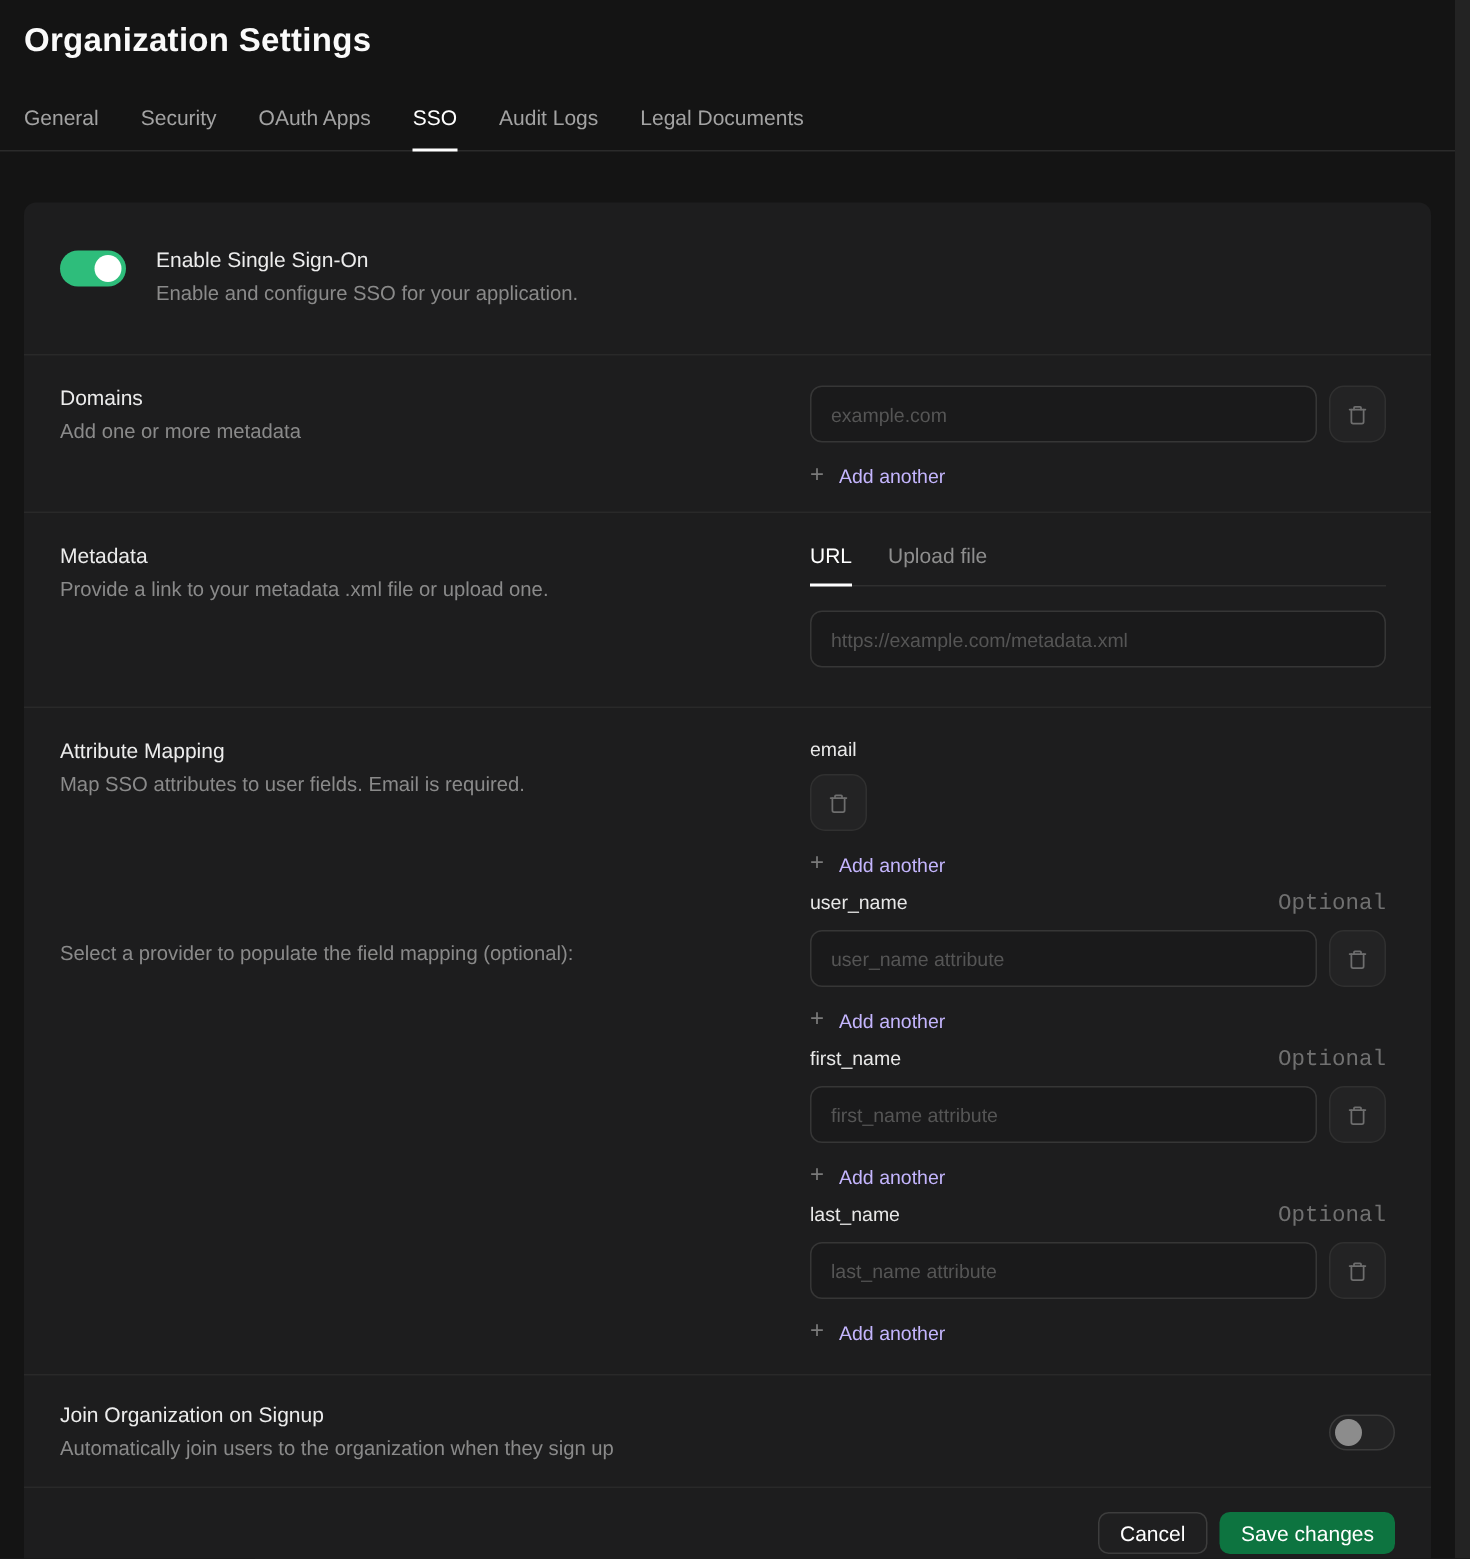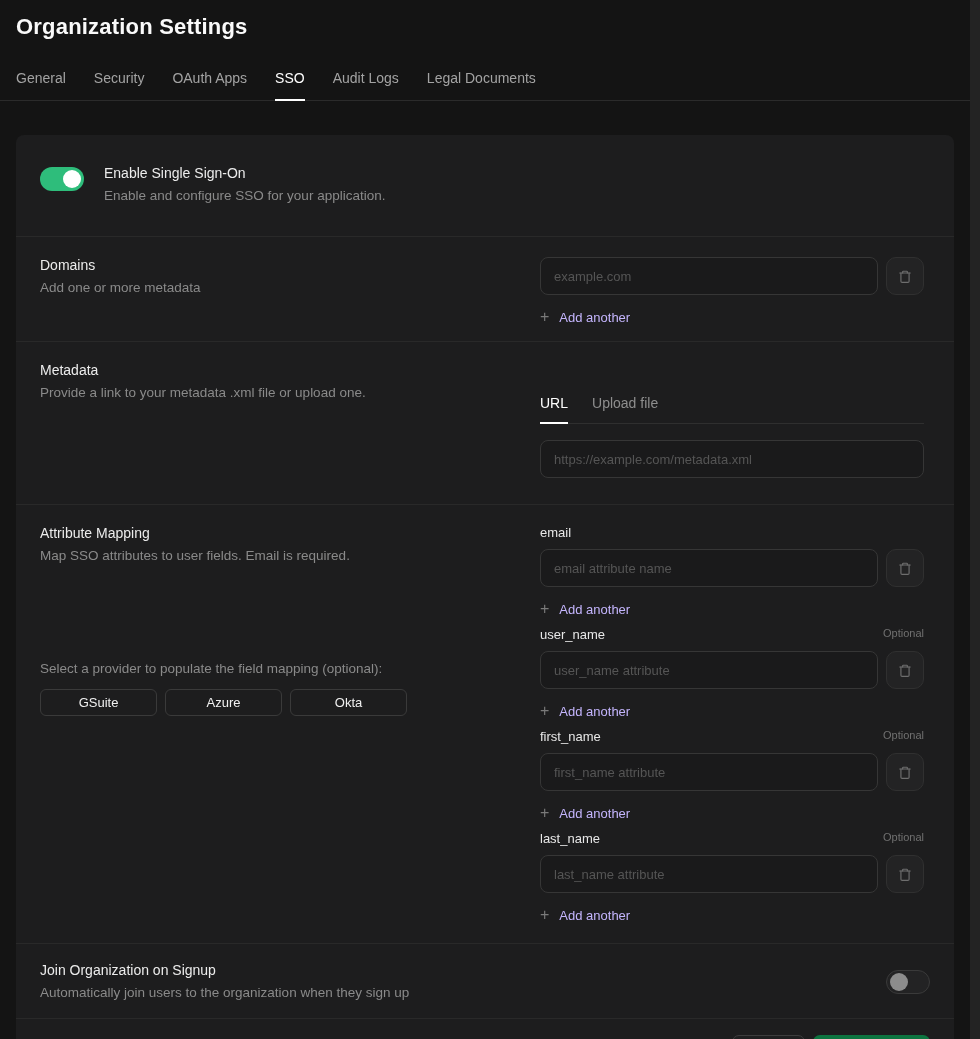--- a/index.html
+++ b/index.html
@@ -81,39 +81,39 @@
   .trash-btn .icon { display: flex; }
   .add-another {
     margin-top: 14px; display: flex; align-items: center; gap: 10px;
     cursor: pointer; width: fit-content;
   }
   .add-another .plus { color: #7a7a7a; font-size: 16px; line-height: 1; }
   .add-another .add-label { color: #c4b5fd; font-size: 13px; font-weight: 500; }
 
   
   .meta-tabbar { display: flex; gap: 24px; border-bottom: 1px solid #2f2f2f; }
-  .meta-tab { font-size: 14px; color: #8e8e8e; padding-bottom: 11px; cursor: pointer; margin-top: 33px; }
+  .meta-tab { font-size: 14px; color: #8e8e8e; padding-bottom: 11px; cursor: pointer; }
   .meta-tab.active { color: #ffffff; border-bottom: 2px solid #ffffff; margin-bottom: -1px; }
   .meta-input-wrap { margin-top: 16px; }
   .meta-input-wrap .text-input { width: 100%; }
 
   
   .provider-block { margin-top: 98px; }
   .provider-prompt { font-size: 13.5px; color: #8a8a8a; }
   .provider-buttons { display: flex; gap: 8px; margin-top: 13px; }
   .provider-btn {
     width: 117px; height: 27px;
     background: transparent; border: 1px solid #3a3a3a; border-radius: 6px;
     color: #f0f0f0; font-size: 13px; cursor: pointer;
     font-family: "Liberation Sans", sans-serif;
   }
   .field-group { margin-bottom: 10px; }
   .field-label-row { display: flex; justify-content: space-between; margin-bottom: 9px; }
   .field-label { font-size: 13px; color: #e8e8e8; }
-  .optional-label { font-size: 11px; color: #707070; }
+  .optional-label { font-size: 15px; color: #707070; font-family: Liberation Mono, monospace; }
 
   
   .join-section { display: flex; justify-content: space-between; align-items: center; padding: 18px 24px; }
 
   
   .footer {
     border-top: 1px solid #292929;
     padding: 16px 24px; display: flex; justify-content: flex-end; gap: 8px;
   }
   .btn {
@@ -198,35 +198,29 @@
         </div>
       </div>
     </div>
 
     <div class="section row" style="padding-bottom:10px;">
       <div class="left-col">
         <div class="section-title">Attribute Mapping</div>
         <div class="section-desc">Map SSO attributes to user fields. Email is required.</div>
         <div class="provider-block">
           <div class="provider-prompt">Select a provider to populate the field mapping (optional):</div>
-          <div class="provider-buttons">
-              <button class="provider-btn">GSuite</button>
-              <button class="provider-btn">Azure</button>
-              <button class="provider-btn">Okta</button>
-            </div>
         </div>
       </div>
       <div class="right-col">
   <div class="field-group">
     <div class="field-label-row">
       <span class="field-label">email</span>
 
     </div>
     <div class="input-row">
-      <input class="text-input" type="text" placeholder="email attribute name" style="">
       <button class="trash-btn">
         <span class="icon">
   <svg width="14" height="15" viewBox="0 0 24 24" fill="none" stroke="#6e6e6e" stroke-width="2" stroke-linecap="round" stroke-linejoin="round">
     <path d="M3 6h18"></path>
     <path d="M8 6V4a1 1 0 0 1 1-1h6a1 1 0 0 1 1 1v2"></path>
     <path d="M19 6v14a2 2 0 0 1-2 2H7a2 2 0 0 1-2-2V6"></path>
   </svg>
 </span>
       </button>
     </div>

